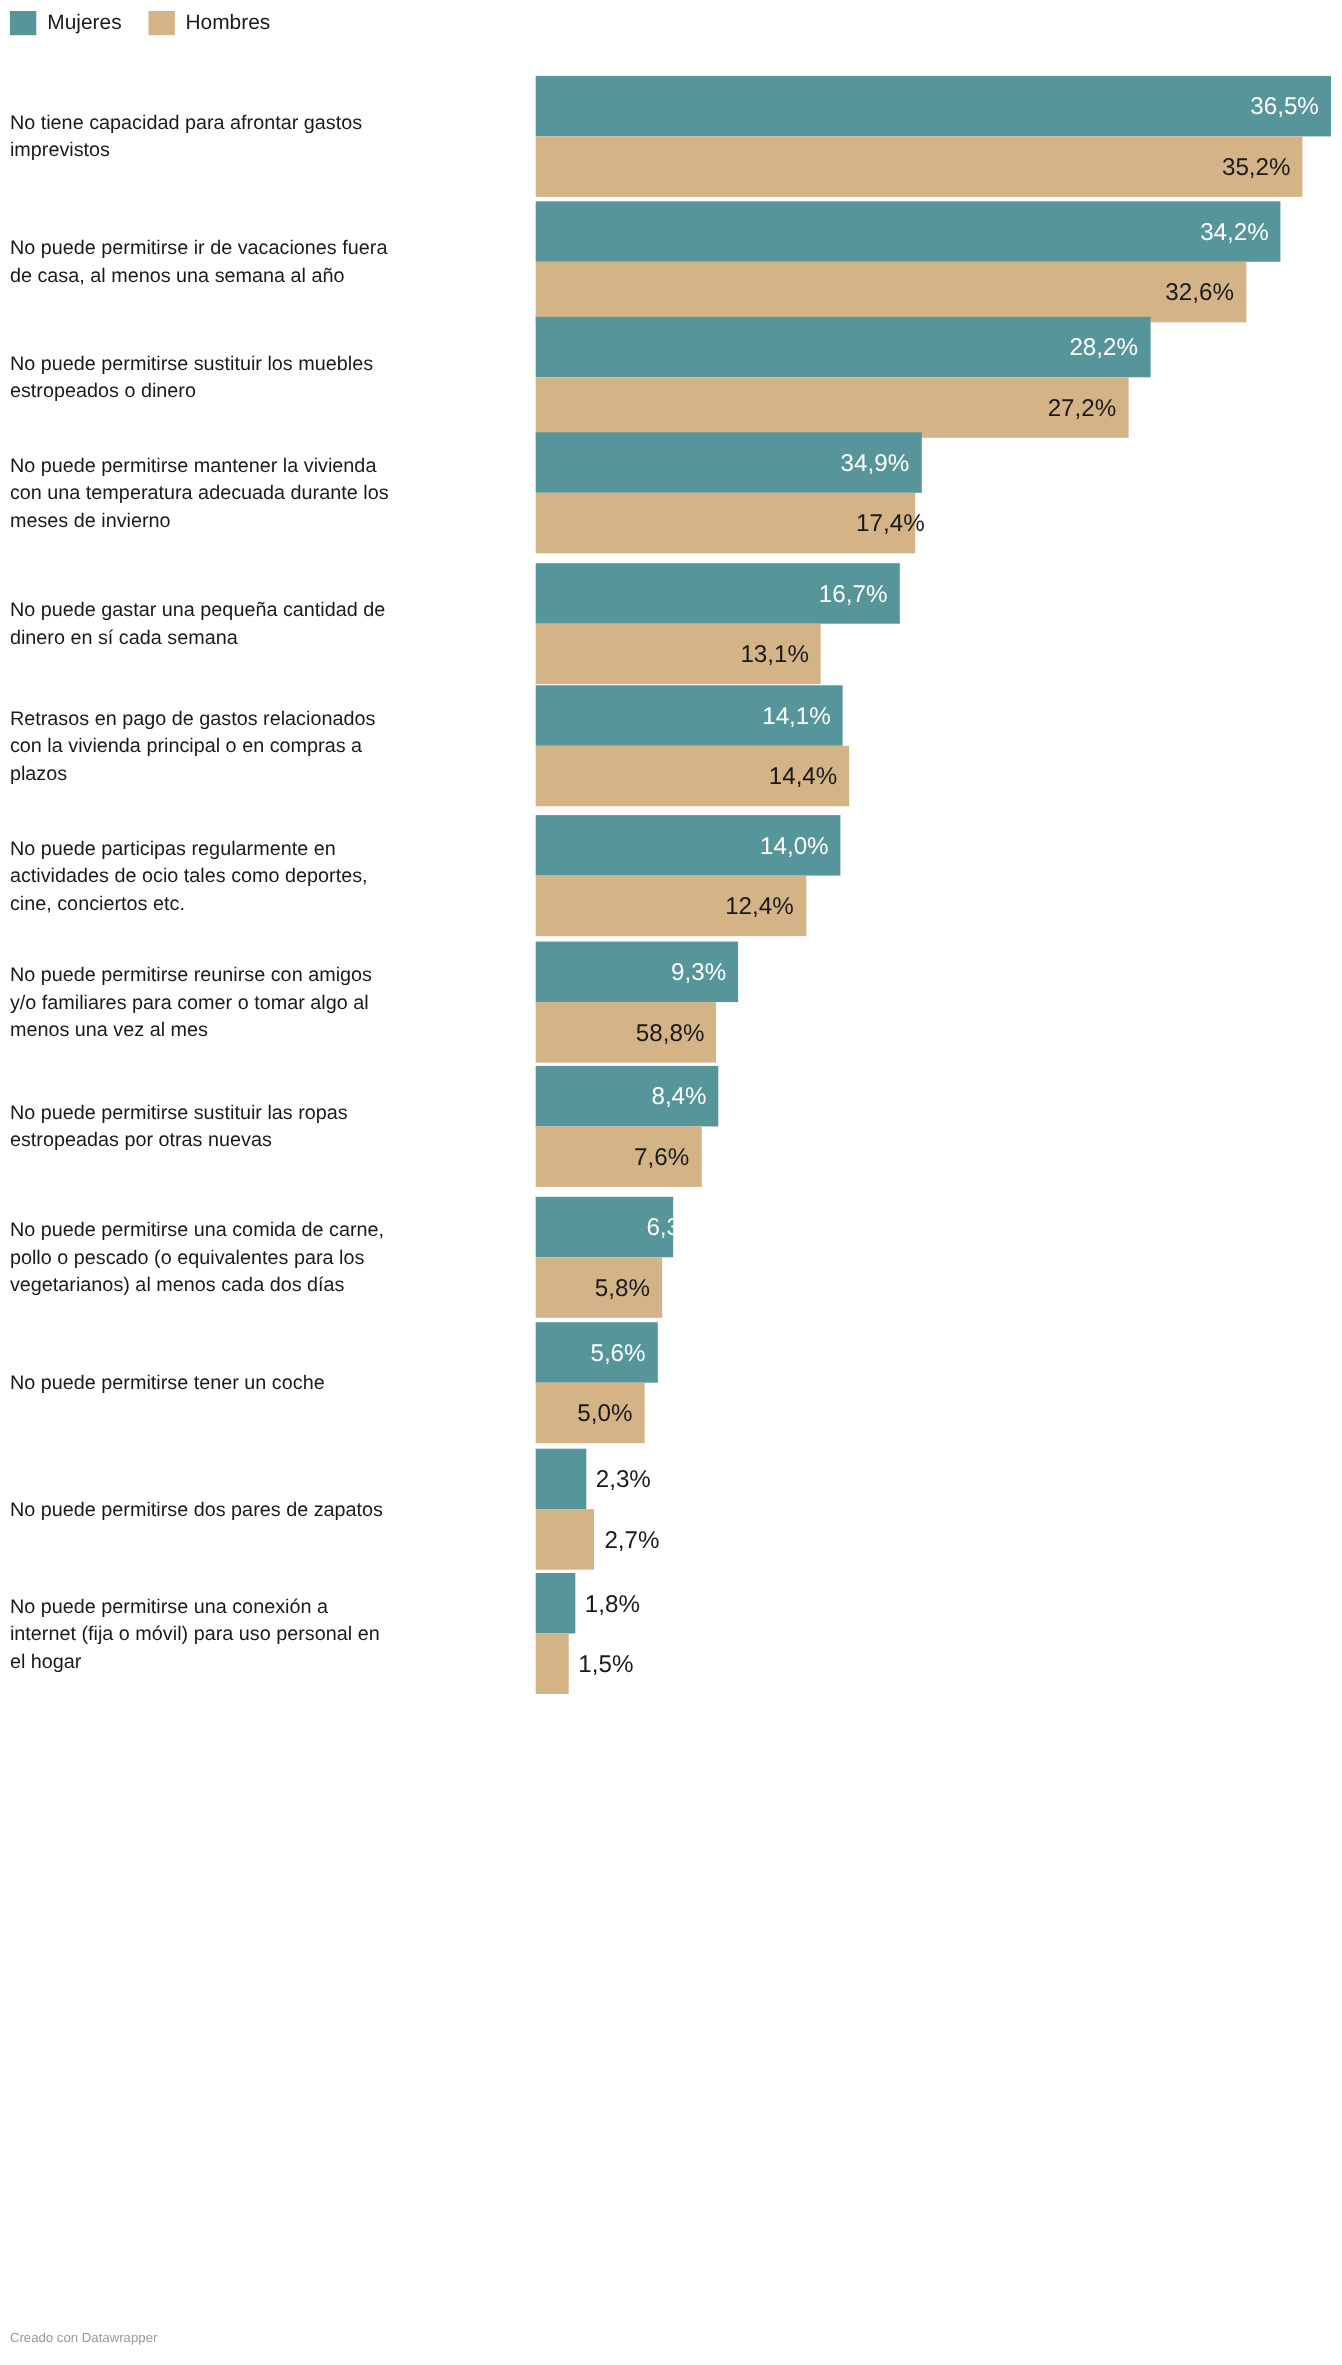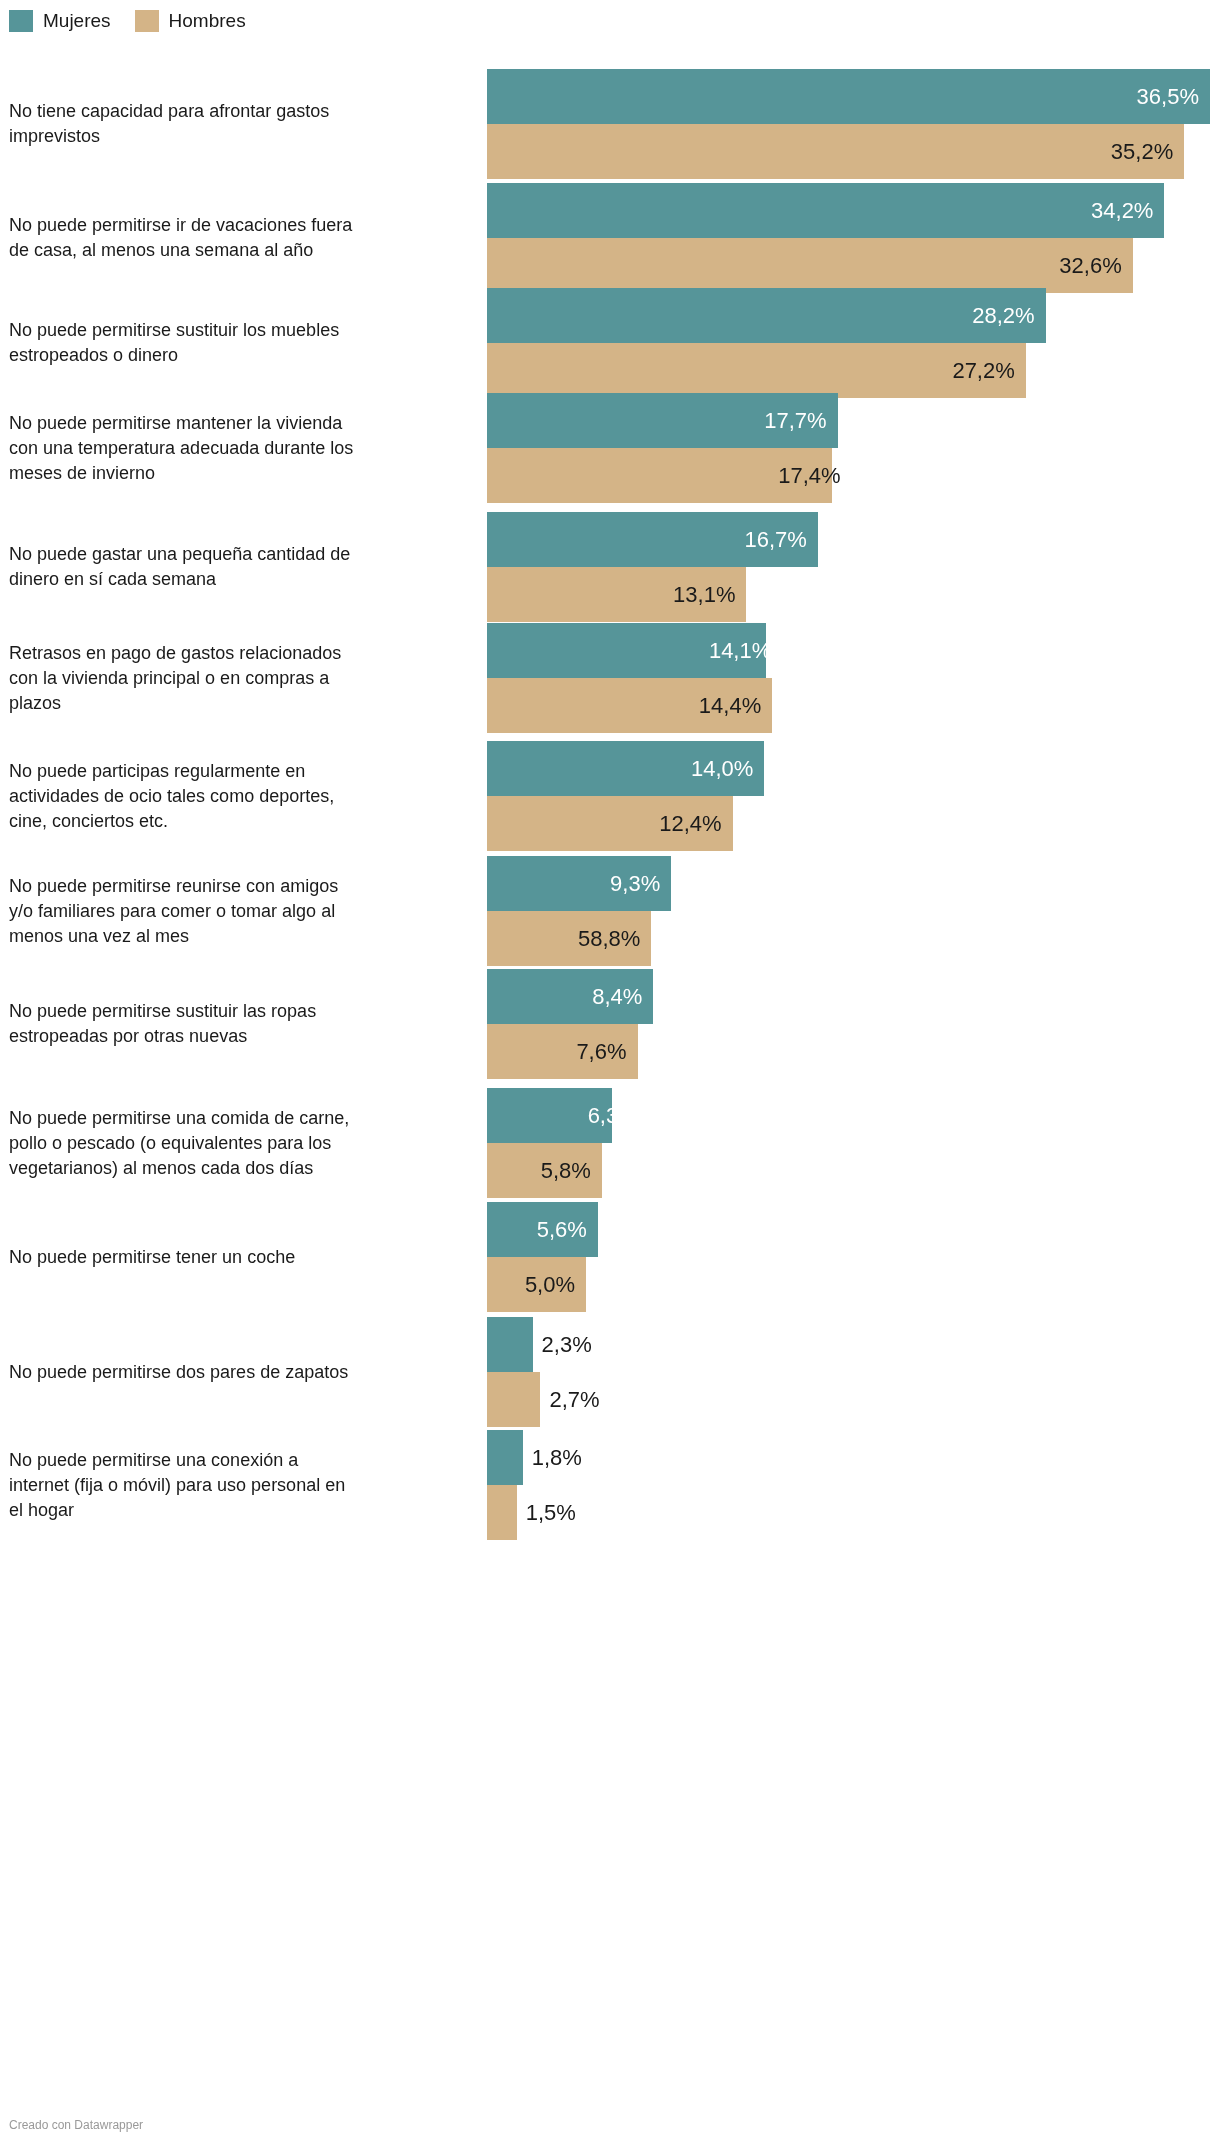--- a/index.html
+++ b/index.html
@@ -154,21 +154,21 @@
         </div>
       </div>
     </div>
     <div class="group" style="top: 393px; height: 110px;">
       <div class="cat-label" style="top: 17.5px;">No puede permitirse mantener la vivienda
 con una temperatura adecuada durante los
 meses de invierno</div>
       <div class="bars">
         <div class="bar">
           <div class="bar-fill" style="width: 350.605px; background: rgb(86, 149, 153);"></div>
-          <div class="bar-value outside" style="left: 0px; width: 350.605px; text-align: right; padding-left: 0px; padding-right: 11px; color: rgb(255, 255, 255);">17,7%</div>
+          <div class="bar-value outside" style="left: 0px; width: 350.605px; text-align: right; padding-left: 0px; padding-right: 11px; color: rgb(255, 255, 255);">34,9%</div>
         </div>
         <div class="bar">
           <div class="bar-fill" style="width: 344.663px; background: rgb(212, 180, 135);"></div>
           <div class="bar-value outside" style="left: 0px; width: 344.663px; text-align: right; padding-left: 0px; padding-right: 11px; color: rgb(26, 26, 26); margin-left: 20px;">17,4%</div>
         </div>
       </div>
     </div>
     <div class="group" style="top: 512px; height: 110px;">
       <div class="cat-label" style="top: 30px;">No puede gastar una pequeña cantidad de
 dinero en sí cada semana</div>
@@ -183,21 +183,21 @@
         </div>
       </div>
     </div>
     <div class="group" style="top: 623px; height: 110px;">
       <div class="cat-label" style="top: 17.5px;">Retrasos en pago de gastos relacionados
 con la vivienda principal o en compras a
 plazos</div>
       <div class="bars">
         <div class="bar">
           <div class="bar-fill" style="width: 279.296px; background: rgb(86, 149, 153);"></div>
-          <div class="bar-value outside" style="left: 16px; width: 279.296px; text-align: right; padding-left: 0px; padding-right: 11px; color: rgb(255, 255, 255);">14,1%</div>
+          <div class="bar-value outside" style="left: 0px; width: 279.296px; text-align: right; padding-left: 0px; padding-right: 11px; color: rgb(255, 255, 255);">14,1%</div>
         </div>
         <div class="bar">
           <div class="bar-fill" style="width: 285.238px; background: rgb(212, 180, 135);"></div>
           <div class="bar-value outside" style="left: 0px; width: 285.238px; text-align: right; padding-left: 0px; padding-right: 11px; color: rgb(26, 26, 26);">14,4%</div>
         </div>
       </div>
     </div>
     <div class="group" style="top: 741px; height: 110px;">
       <div class="cat-label" style="top: 17.5px;">No puede participas regularmente en
 actividades de ocio tales como deportes,

